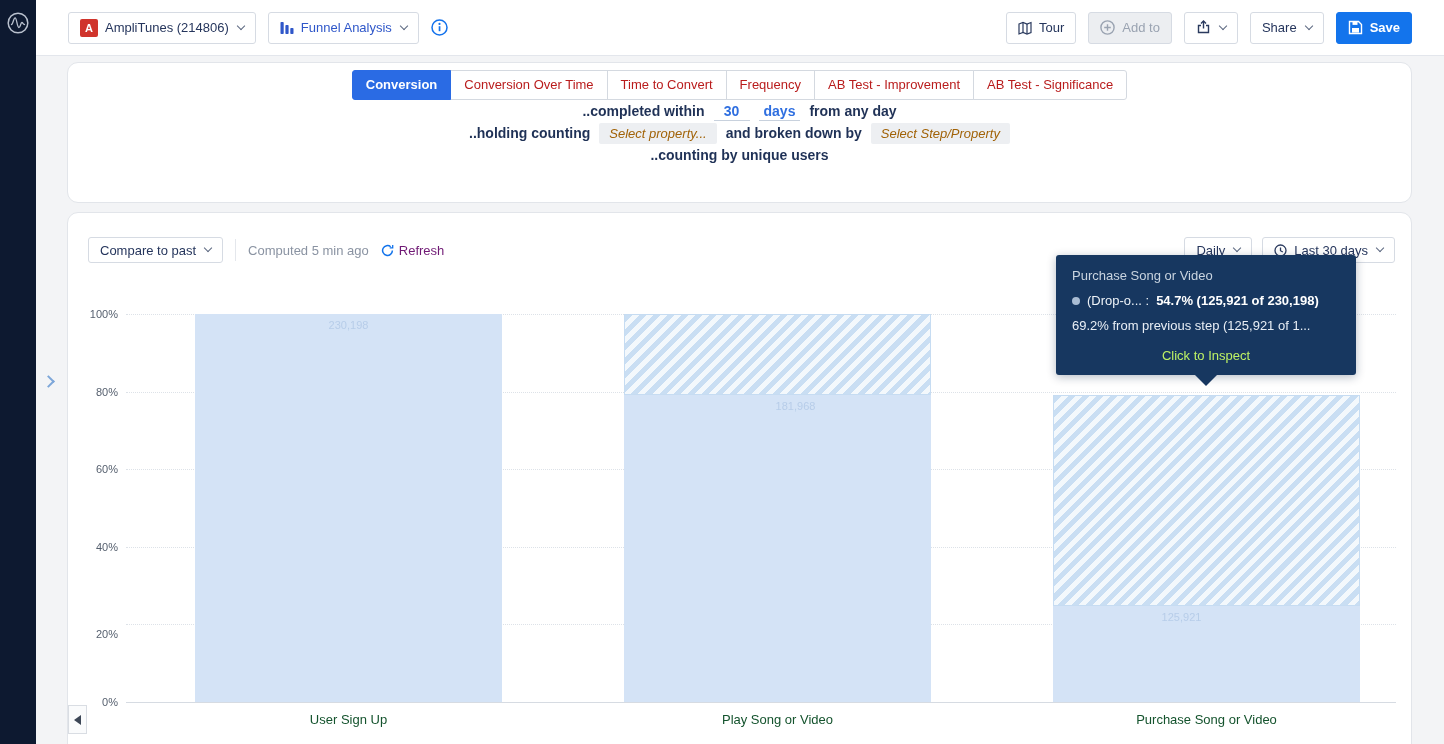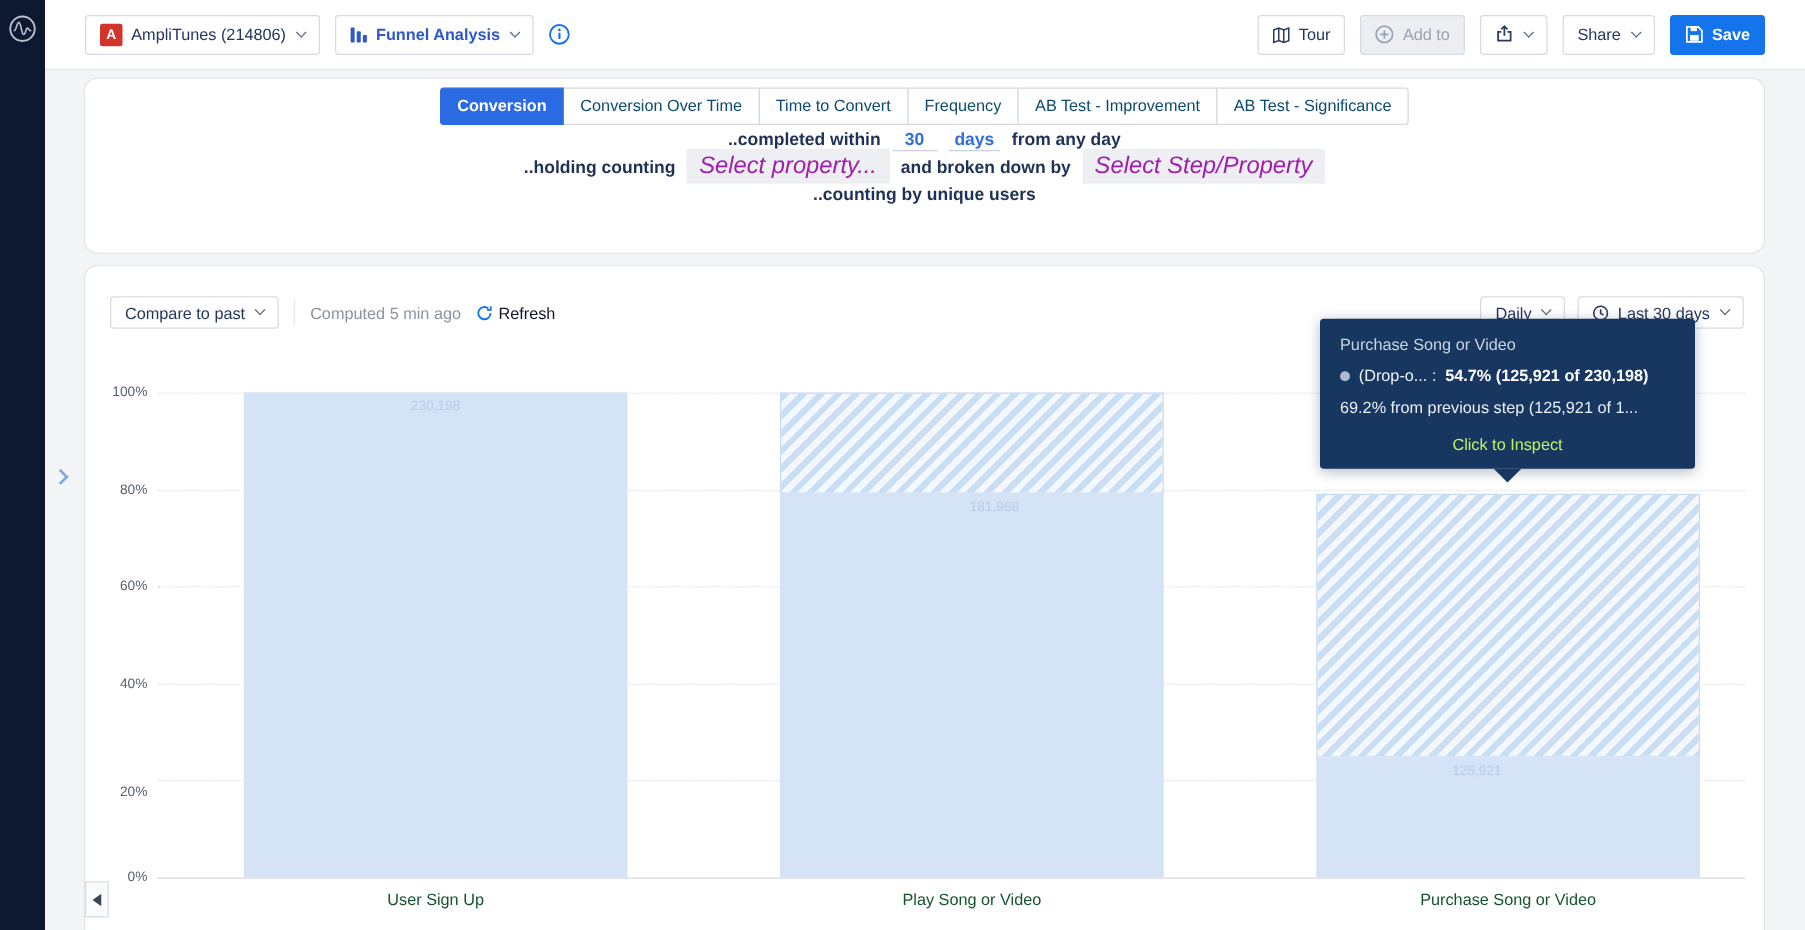--- a/index.html
+++ b/index.html
@@ -23,62 +23,62 @@
     background:#fff; border:1px solid #d6dbe3; border-radius:3px;
     font-size:13px; color:#25355c; cursor:pointer; font-family:inherit; white-space:nowrap;
   }
   .btn.small { height:26px; }
   .btn.disabled { background:#eceef1; color:#9aa3b1; cursor:default; }
   .btn.primary { background:#1374ec; border-color:#1374ec; color:#fff; font-weight:bold; }
   .avatar {
     width:18px; height:18px; background:#d0342c; color:#fff; border-radius:2px;
     font-size:11px; font-weight:bold; display:flex; align-items:center; justify-content:center;
   }
-  .blue-label { color:#2f57c9; font-weight:bold; }
+  .blue-label { color:#2f57c9; font-weight:normal; }
   .chev {
     display:inline-block; width:6px; height:6px;
     border-right:1.5px solid #5c6880; border-bottom:1.5px solid #5c6880;
     transform:rotate(45deg); margin-top:-4px; margin-left:2px;
   }
   .right-group { margin-left:auto; display:flex; align-items:center; gap:12px; }
   .icon { display:inline-flex; align-items:center; }
   .info-btn { cursor:pointer; display:inline-flex; }
   
   .card { position:absolute; background:#fff; border:1px solid #e2e5ea; border-radius:11px; }
   .def-card { left:67px; top:62px; width:1345px; height:141px; z-index:10; }
   .tabs { display:flex; justify-content:center; margin-top:7px; }
   .tab {
     height:30px; line-height:28px; padding:0 13px; border:1px solid #d4d9e0;
-    margin-left:-1px; font-size:13px; color:#0c4a6e; background:#fff; cursor:pointer;
+    margin-left:-1px; font-size:13px; color:#b91c1c; background:#fff; cursor:pointer;
   }
   .tab:first-child { border-radius:3px 0 0 3px; margin-left:0; }
   .tab:last-child { border-radius:0 3px 3px 0; }
   .tab.active { background:#2a6be4; border-color:#2a6be4; color:#fff; position:relative; z-index:1; font-weight:bold; }
   .def-row {
     display:flex; justify-content:center; align-items:center; gap:9px;
     height:22px; font-size:14px; font-weight:bold; color:#1f3156;
   }
   .inline-field {
     display:inline-block; min-width:36px; text-align:center; color:#2f6fe0;
     border-bottom:1px solid #c8d1dd; padding:1px 5px; cursor:pointer;
   }
   .inline-unit { color:#2f6fe0; border-bottom:1px solid #c8d1dd; padding:1px 5px; cursor:pointer; }
   .pill {
-    font-style:italic; font-weight:normal; color:#a21caf; background:#edeff2;
-    padding:3px 10px; border-radius:2px; font-size:19px; cursor:pointer;
+    font-style:italic; font-weight:normal; color:#a16207; background:#edeff2;
+    padding:3px 10px; border-radius:2px; font-size:13px; cursor:pointer;
   }
   
   .chart-card { left:67px; top:212px; width:1345px; height:560px; z-index:5; }
   .chart-controls {
     position:absolute; left:20px; right:16px; top:23px; height:28px;
     display:flex; align-items:center; gap:12px; z-index:2;
   }
   .vdiv { width:1px; height:22px; background:#e4e7ec; }
   .muted { color:#8a93a2; font-size:13px; }
-  .link { color:#0f172a; display:inline-flex; align-items:center; gap:5px; cursor:pointer; font-size:13px; }
+  .link { color:#701a75; display:inline-flex; align-items:center; gap:5px; cursor:pointer; font-size:13px; }
   .ctrl-right { margin-left:auto; display:flex; align-items:center; gap:10px; }
   
   .yaxis { position:absolute; left:0; top:101px; width:50px; height:388px; }
   .ytick { position:absolute; right:0; font-size:11px; color:#555f6e; }
   .plot { position:absolute; left:58px; top:101px; width:1270px; height:388px; }
   .gridline { position:absolute; left:0; right:0; height:0; border-top:1px dotted #dde2e8; }
   .gridline.solid { border-top:1px solid #d6dbe2; }
   .bar-solid { position:absolute; background:#d4e3f6; cursor:pointer; }
   .bar-hatch {
     position:absolute; cursor:pointer;

